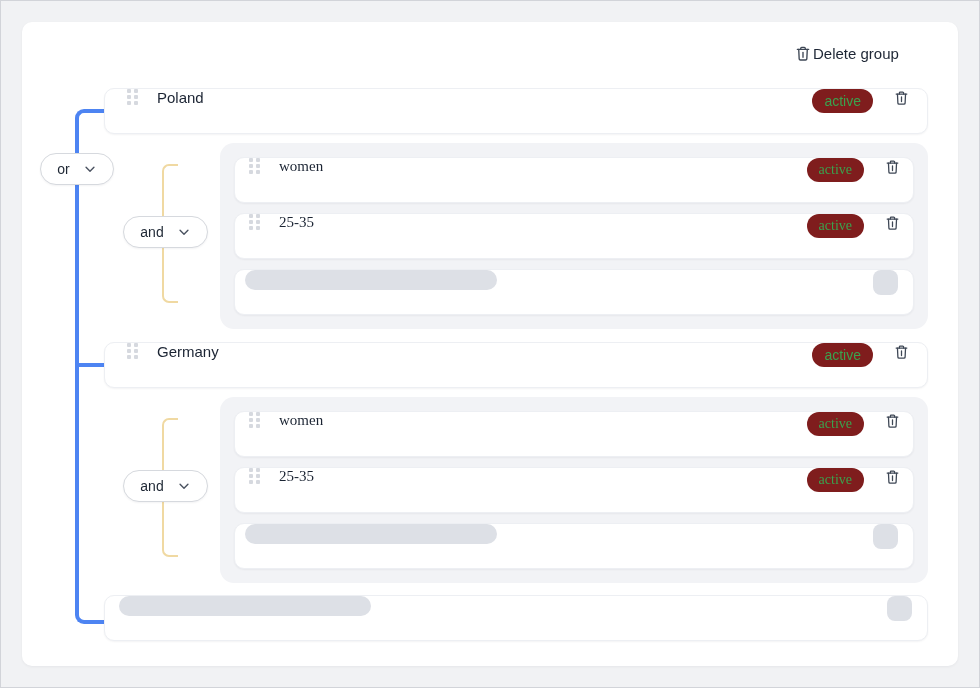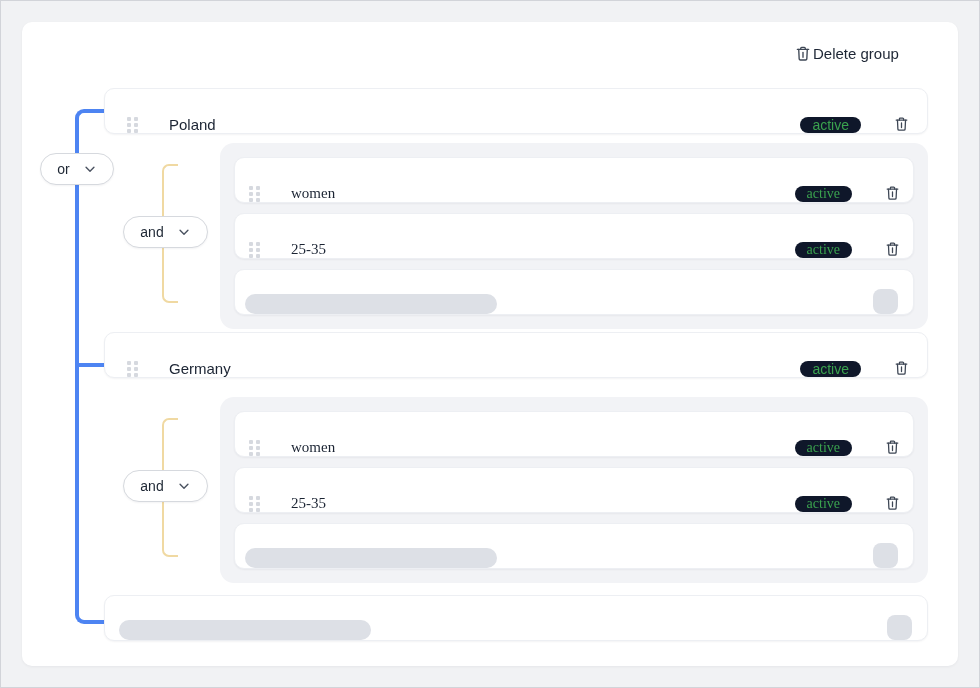--- a/index.html
+++ b/index.html
@@ -29,27 +29,27 @@
   .bracket{position:absolute;left:162px;width:16px;height:139px;box-sizing:border-box;
     border:2px solid #f0d9a2;border-right:none;
     border-top-left-radius:7px;border-bottom-left-radius:7px;}
   
   .inner-group{position:absolute;left:220px;width:708px;height:186px;
     background:#f2f3f6;border-radius:14px;}
   
   .row{position:absolute;height:46px;background:#fff;box-sizing:border-box;
     border:1px solid #edeff3;border-radius:10px;
     box-shadow:0 1px 2px rgba(20,28,45,.05);
-    display:flex;align-items:flex-end;gap:12px;}
+    display:flex;align-items:flex-start;}
   .row.outer{left:104px;width:824px;padding:0 17px 0 22px;}
   .row.inner{left:234px;width:680px;padding:0 12px 0 14px;font-family:Liberation Serif, serif;}
   .row.skel{padding:0 15px 0 10px;}
   .label{margin-left:19px;font-size:15px;color:#1b2433;}
-  .badge{margin-left:auto;height:16px;display:flex;align-items:center;
-    padding:0 12px;border-radius:12px;background:#0f172a;color:#3aa24e;
+  .badge{margin-left:auto;height:24px;display:flex;align-items:center;
+    padding:0 12px;border-radius:12px;background:#7f1d1d;color:#3aa24e;
     font-size:14px;font-weight:500;}
   .trash-btn{margin-left:20px;background:none;border:0;padding:0;cursor:pointer;
     display:flex;align-items:center;}
   
   .drag{display:grid;grid-template-columns:repeat(2,4px);grid-auto-rows:4px;
     gap:2px 3px;cursor:grab;}
   .drag i{background:#d6d9df;border-radius:1px;}
   
   .skel-bar{width:252px;height:20px;border-radius:10px;background:#dde0e6;}
   .skel-dot{width:25px;height:25px;border-radius:8px;background:#dde0e6;margin-left:auto;}
@@ -154,21 +154,21 @@
             <path d="M12 10.5v6.5"></path>
         </svg>
       </span>
     </button>
   </div>
   <div class="row inner skel" style="top:269px">
     <span class="skel-bar"></span>
     <span class="skel-dot"></span>
   </div>
 
-  <div class="row outer" style="top:332px">
+  <div class="row outer" style="top:342px">
     <span class="drag">
         <i></i>
         <i></i>
         <i></i>
         <i></i>
         <i></i>
         <i></i>
       </span>
     <span class="label">Germany</span>
     <span class="badge">active</span>

